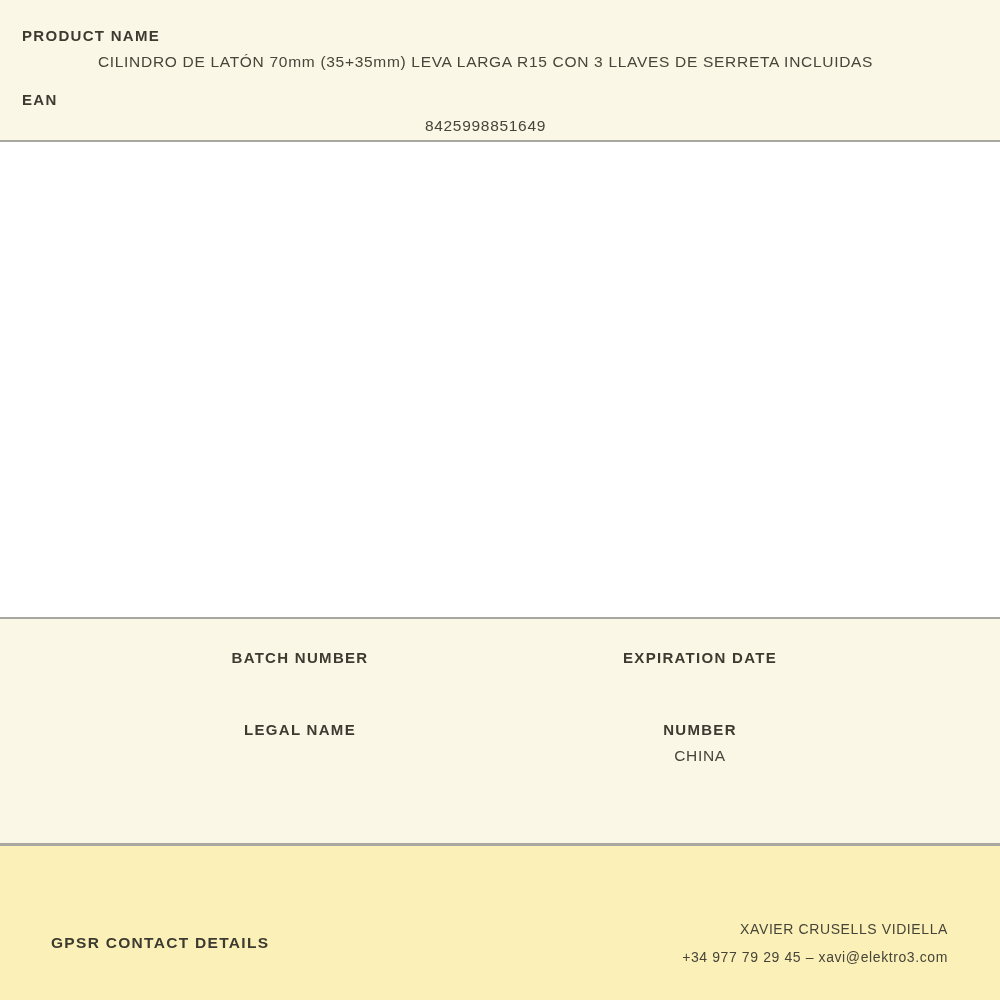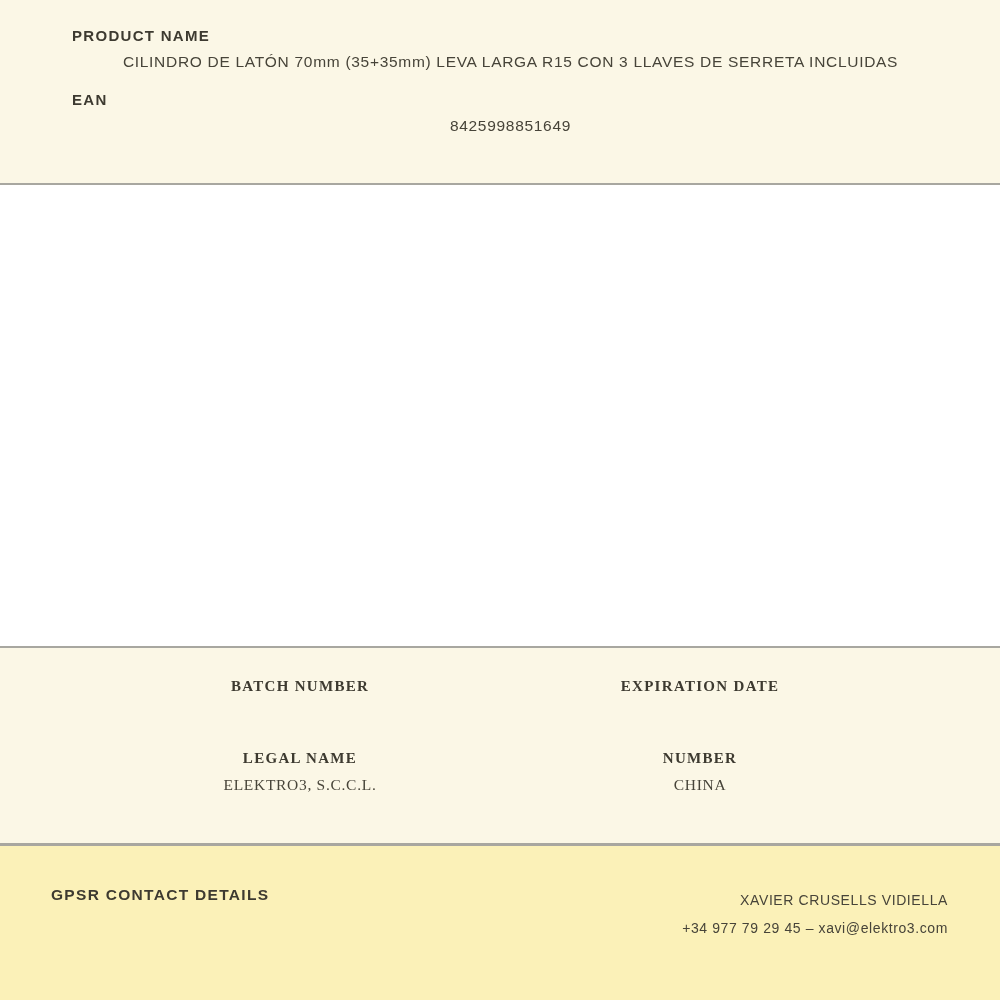--- a/index.html
+++ b/index.html
@@ -17,23 +17,23 @@
     background:#fff;
     overflow:hidden;
   }
   .page{
     width:1000px;height:1000px;
     display:flex;flex-direction:column;
   }
   
   .sec-top{
     background:var(--cream);
-    height:185px;
+    height:142px;
     border-bottom:2px solid var(--divider);
-    padding:27px 51px 0 72px;
+    padding:27px 51px 0 22px;
     flex:0 0 auto;
   }
   .field-label{
     font-size:15px;
     font-weight:bold;
     letter-spacing:1.3px;
     color:var(--heading);
   }
   .field-value{
     margin-top:9px;
@@ -44,42 +44,41 @@
   }
   .ean-field{margin-top:20px;}
   
   .sec-white{
     background:var(--white);
     flex:1 1 auto;
   }
   
   .sec-mid{
     background:var(--cream);
-    height:197px;
+    height:226px;
     border-top:2px solid var(--divider);
     padding:30px 100px 0 100px;
     flex:0 0 auto;
-    font-family:Liberation Serif, serif;
   }
   .details-grid{
     display:grid;
     grid-template-columns:1fr 1fr;
     row-gap:46px;
   }
   .detail-cell{text-align:center;}
   .detail-cell .field-value{margin-top:9px;}
   
   .sec-bottom{
     background:var(--yellow);
     height:157px;
     border-top:3px solid var(--divider);
     padding:40px 52px 0 51px;
     display:flex;
     justify-content:space-between;
-    align-items:flex-start;
+    align-items:center;
     flex:0 0 auto;
   }
   .gpsr-label{
     font-size:15.5px;
     font-weight:bold;
     letter-spacing:1.3px;
     color:var(--heading);
     white-space:nowrap;
   }
   .contact-block{
@@ -113,21 +112,20 @@
       <div class="detail-cell">
         <div class="field-label">BATCH NUMBER</div>
         <div class="field-value"></div>
       </div>
       <div class="detail-cell">
         <div class="field-label">EXPIRATION DATE</div>
         <div class="field-value"></div>
       </div>
       <div class="detail-cell">
         <div class="field-label">LEGAL NAME</div>
-        <div class="field-value">ELEKTRO3, S.C.C.L.</div>
       </div>
       <div class="detail-cell">
         <div class="field-label">NUMBER</div>
         <div class="field-value">CHINA</div>
       </div>
     </div>
   </section>
 
   <footer class="sec-bottom">
     <div class="gpsr-label">GPSR CONTACT DETAILS</div>

